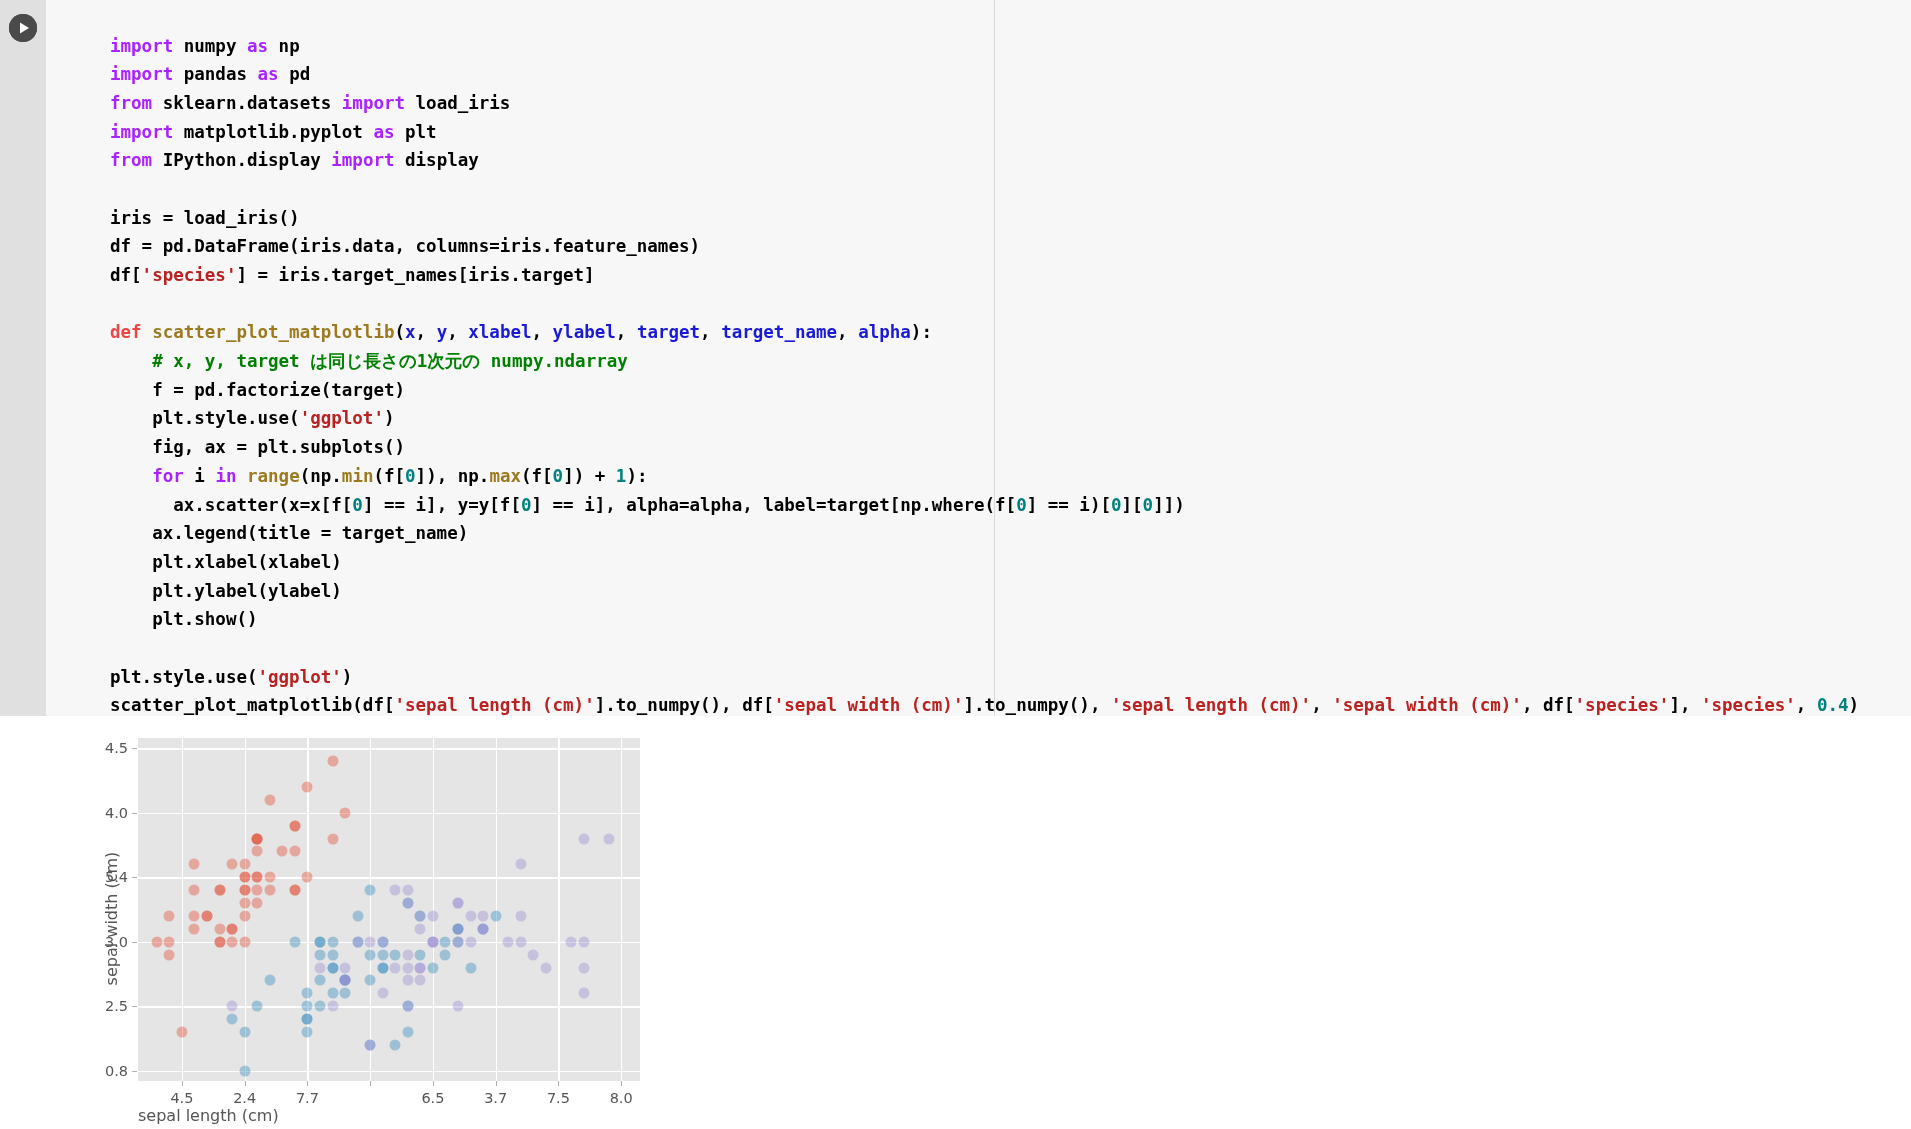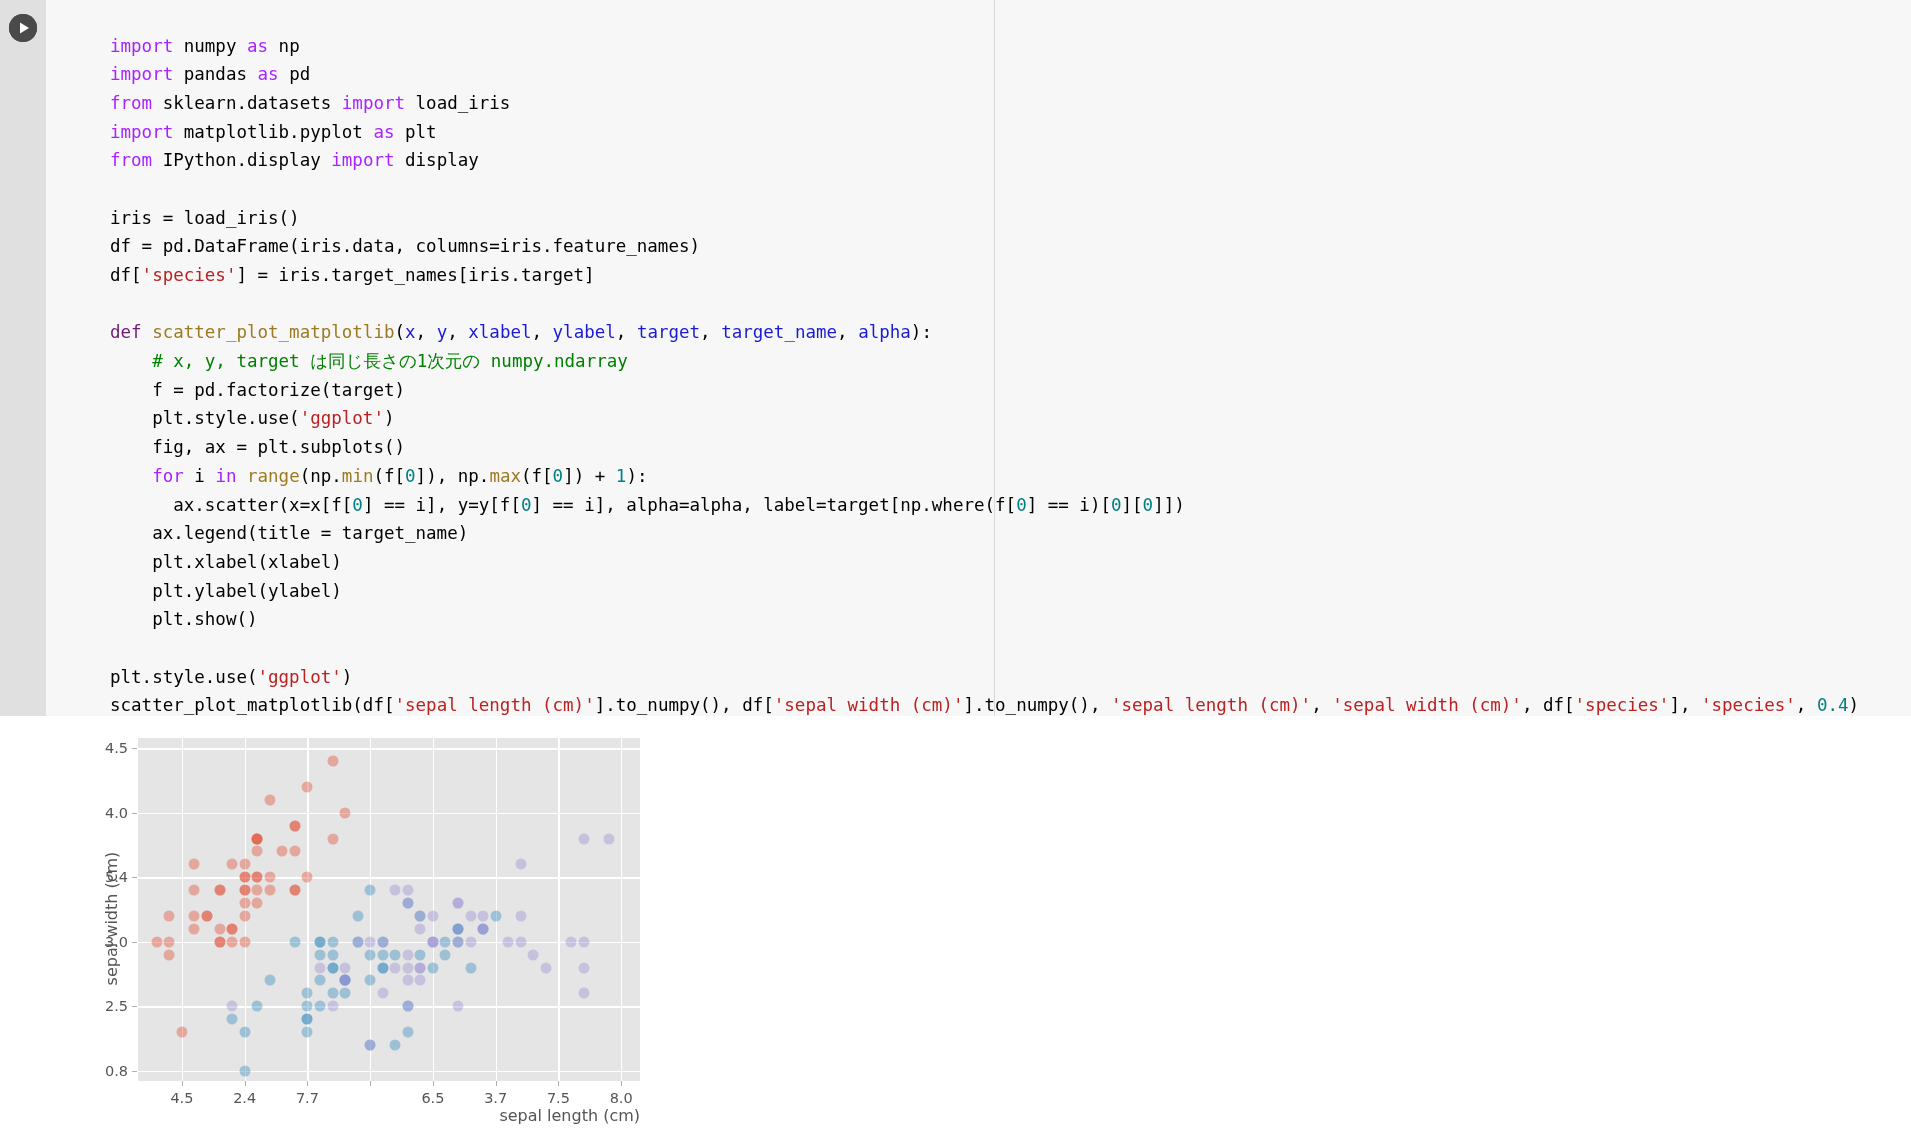--- a/index.html
+++ b/index.html
@@ -14,20 +14,21 @@
     overflow: hidden;
     position: relative;
   }
 
   
   .cell {
     position: absolute;
     left: 0; top: 0;
     width: 1911px;
     height: 716px;
+    font-weight: bold;
   }
   .cell-gutter {
     position: absolute;
     left: 0; top: 0;
     width: 46px;
     height: 716px;
     background: #e0e0e0;
   }
   .run-button {
     position: absolute;
@@ -61,21 +62,21 @@
     left: 64px;
     top: 14px;
     font-family: "DejaVu Sans Mono", monospace;
     font-size: 17.5px;
     line-height: 28.7px;
     white-space: pre;
     color: #000000;
   }
   .code .ln { display: block; height: 28.7px; }
   .kw       { color: #aa22ff; }      
-  .kw2      { color: #701a75; }      
+  .kw2      { color: #ef4444; }      
   .fn       { color: #9c7a20; }      
   .param    { color: #1a1ad6; }      
   .str      { color: #ba2121; }      
   .num      { color: #008080; }      
   .cmt      { color: #008000; }      
   .plain    { color: #000000; }
 
   
   .output {
     position: absolute;
@@ -122,21 +123,21 @@
     white-space: nowrap;
   }
   .tlabel-x { transform: translateX(-50%); }
   .tlabel-y { transform: translateY(-50%); text-align: right; }
 
   .axis-title-x {
     position: absolute;
     left: 92px;
     width: 502px;
     top: 390px;
-    text-align: right;
+    text-align: left;
     font-size: 16px;
     color: #555555;
   }
   .axis-title-y {
     position: absolute;
     left: -106px;
     top: 193px;
     width: 343px;
     text-align: center;
     font-size: 16px;

